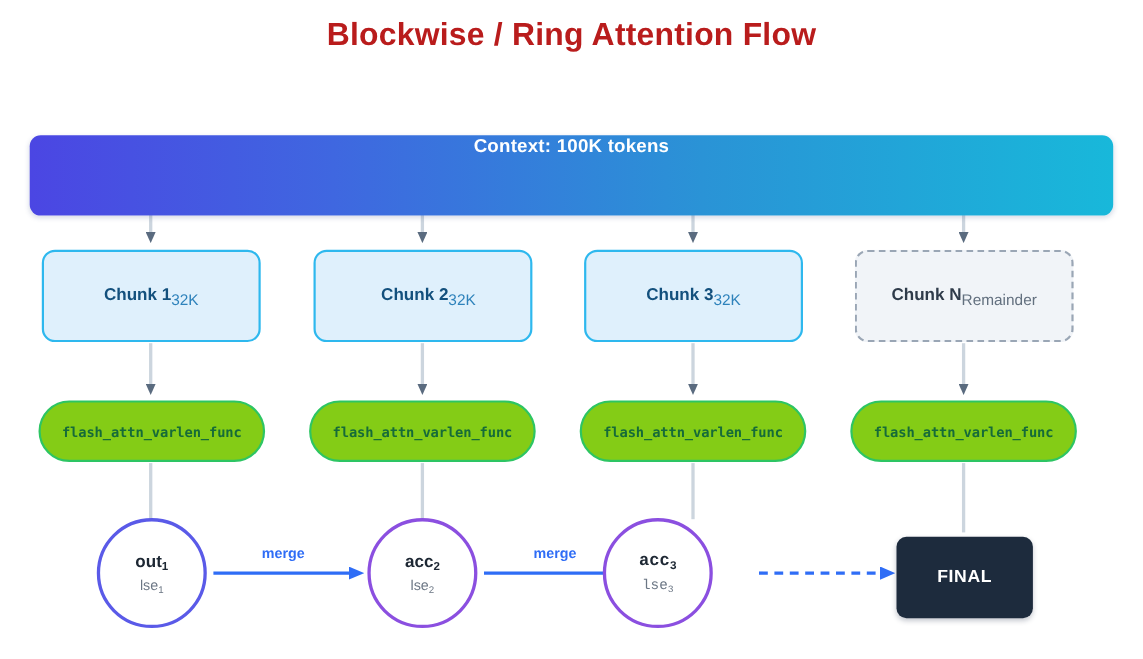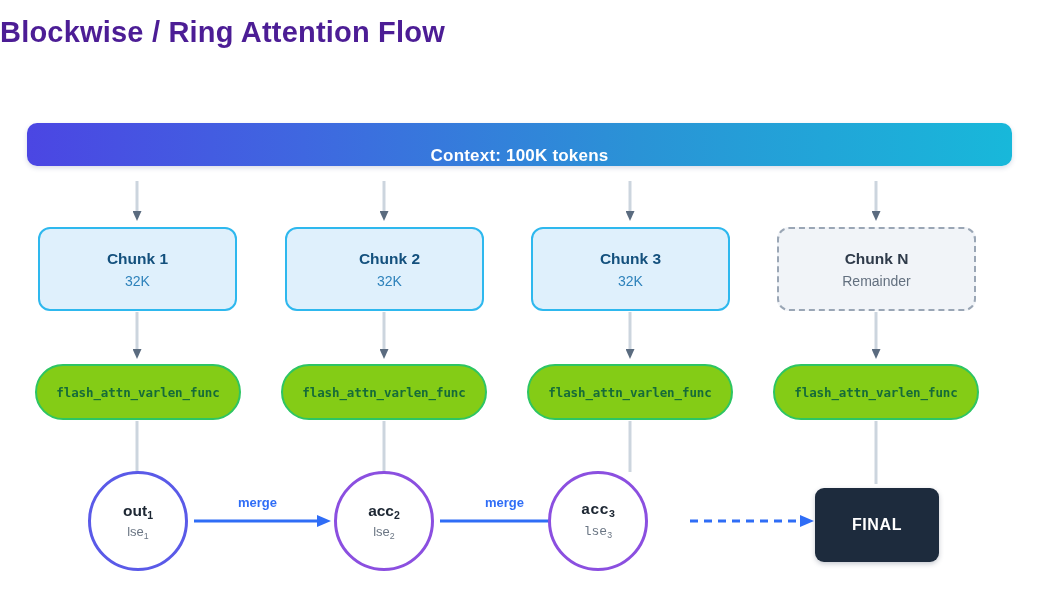--- a/index.html
+++ b/index.html
@@ -18,68 +18,69 @@
     overflow: hidden;
     background: #ffffff;
   }
 
   
   #diagram-title {
     position: absolute;
     left: 0;
     top: 16px;
     width: 1039px;
+    text-align: center;
     font-size: 29px;
     font-weight: 600;
-    color: #4c1d95;
+    color: #b91c1c;
     letter-spacing: 0.2px;
   }
 
   
   #connectors {
     position: absolute;
     left: 0;
     top: 0;
     width: 1039px;
     height: 599px;
     pointer-events: none;
   }
 
   
   #context-banner {
     position: absolute;
     left: 27px;
     top: 123px;
     width: 985px;
-    height: 43px;
+    height: 73px;
     border-radius: 10px;
     background: linear-gradient(90deg, #4b46e3 0%, #3f67e0 28%, #2a93d6 62%, #18b8da 100%);
     box-shadow: 0 2px 5px rgba(40,60,120,0.18);
     display: flex;
-    align-items: flex-end;
+    align-items: flex-start;
     justify-content: center;
   }
   #context-banner .banner-label {
     color: #ffffff;
     font-size: 17px;
     font-weight: 700;
     letter-spacing: 0.2px;
   }
 
   
   .chunk-box {
     position: absolute;
     top: 227px;
     width: 199px;
     height: 84px;
     border-radius: 12px;
     background: #dff0fc;
     border: 2px solid #2eb8ee;
     display: flex;
-    flex-direction: column;
+    flex-direction: row;
     align-items: center;
     justify-content: center;
     box-sizing: border-box;
   }
   .chunk-box.dashed {
     background: #f1f4f8;
     border: 2px dashed #9aa6b5;
   }
   .chunk-title {
     font-size: 15.5px;

